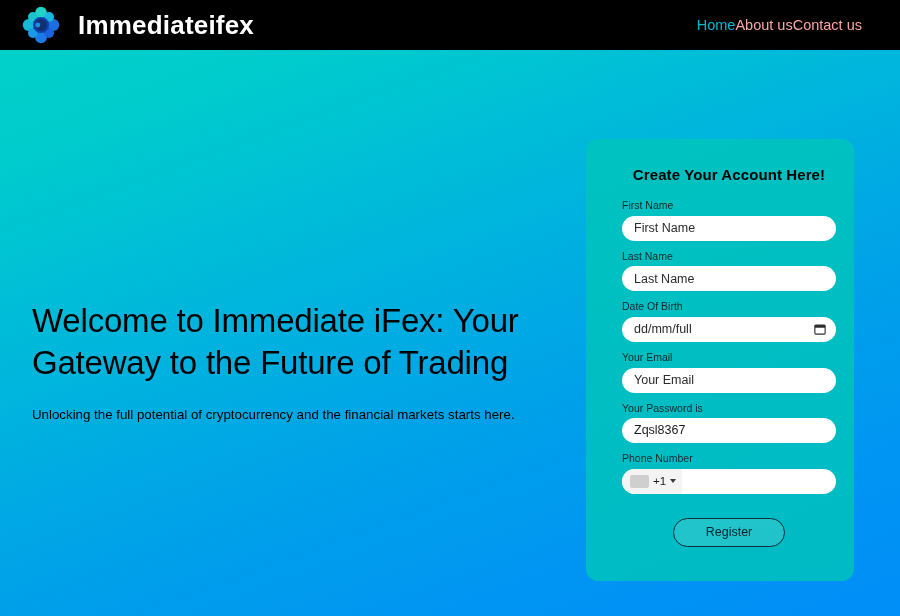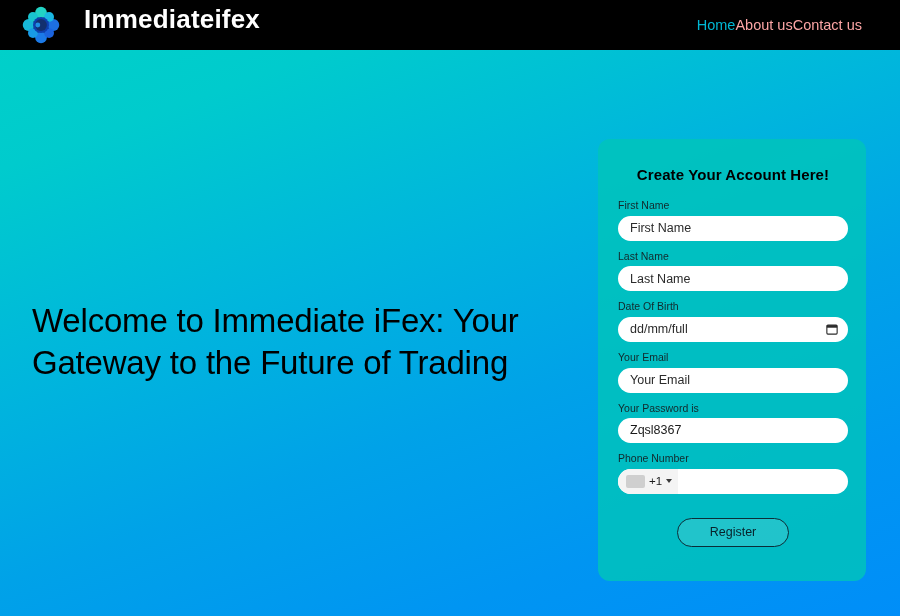--- a/index.html
+++ b/index.html
@@ -36,22 +36,23 @@
     width: 900px;
     height: 50px;
     background: #000000;
     display: flex;
     align-items: center;
     z-index: 10;
   }
 
   .brand {
     display: flex;
+    align-items: center;
     margin-left: 22px;
-    gap: 24px;
+    gap: 18px;
     cursor: pointer;
   }
 
   .brand-mark {
     width: 38px;
     height: 38px;
     display: block;
   }
 
   .brand-text {
@@ -98,27 +99,27 @@
   #hero-sub {
     margin-top: 22px;
     color: #000000;
     font-size: 13.3px;
     line-height: 1.4;
   }
 
   
   #form-card {
     position: absolute;
-    left: 598px;
+    left: 586px;
     top: 139px;
     width: 268px;
     height: 442px;
     border-radius: 12px;
     background: rgba(0, 196, 186, 0.82);
-    padding: 16px 18px 0 20px;
+    padding: 16px 18px 0 36px;
   }
 
   #card-title {
     text-align: center;
     color: #000000;
     font-size: 15px;
     font-weight: bold;
     margin-top: 11px;
     margin-bottom: 16px;
     letter-spacing: 0.1px;
@@ -276,20 +277,21 @@
 
     <nav id="nav">
       <a class="nav-link active" href="#">Home</a>
       <a class="nav-link" href="#">About us</a>
       <a class="nav-link" href="#">Contact us</a>
     </nav>
   </div>
 
   <div id="hero">
     <h1 id="hero-title">Welcome to Immediate iFex: Your Gateway to the Future of Trading</h1>
+    <p id="hero-sub">Unlocking the full potential of cryptocurrency and the financial markets starts here.</p>
   </div>
 
   <div id="form-card">
 
     <div id="card-title">Create Your Account Here!</div>
 
     <div class="field">
       <span class="field-label">First Name</span>
       <div class="control">
         <span class="control-text ph">First Name</span>

